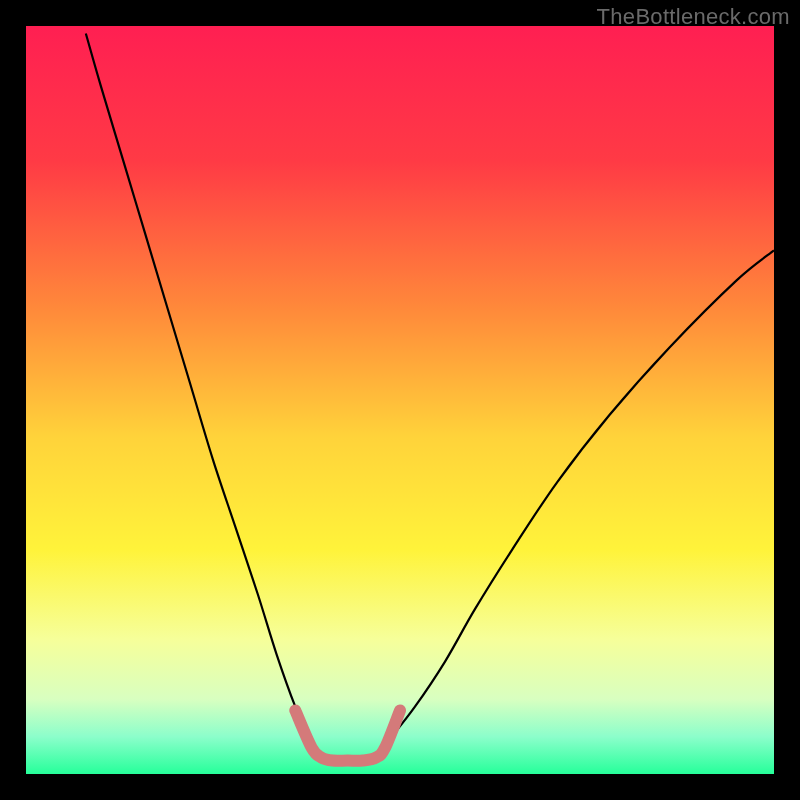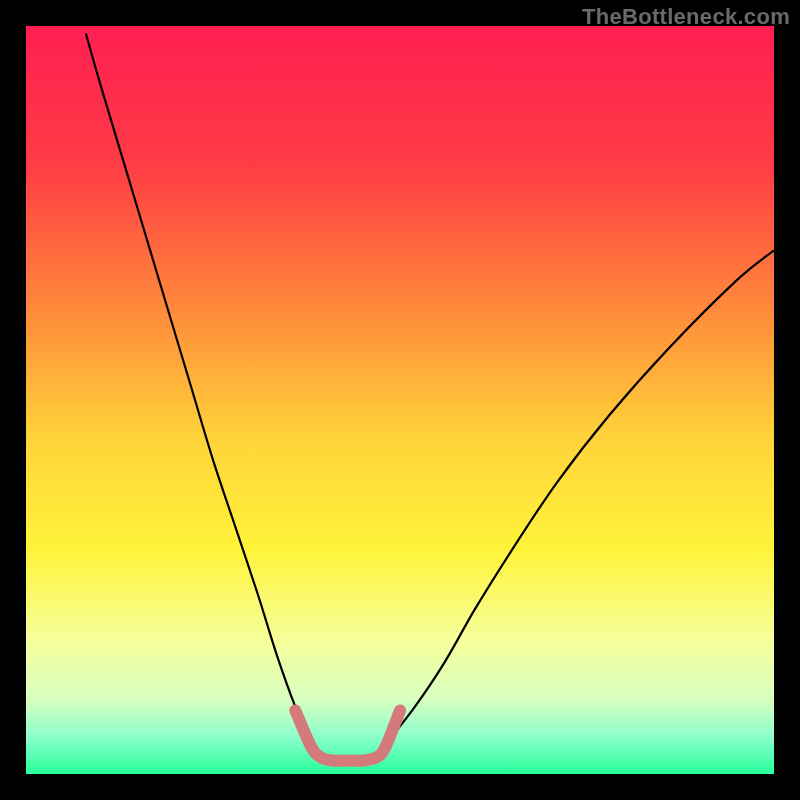--- a/index.html
+++ b/index.html
@@ -25,21 +25,21 @@
     width: 748px;
     height: 748px;
     overflow: hidden;
   }
   .watermark {
     position: absolute;
     top: 4px;
     right: 10px;
     color: #6a6a6a;
     font-size: 22px;
-    font-weight: 700;
+    font-weight: 400;
     letter-spacing: 0.3px;
     user-select: none;
   }
   svg { display: block; }
 </style>
 </head>
 <body>
 
 <div class="frame">
 

